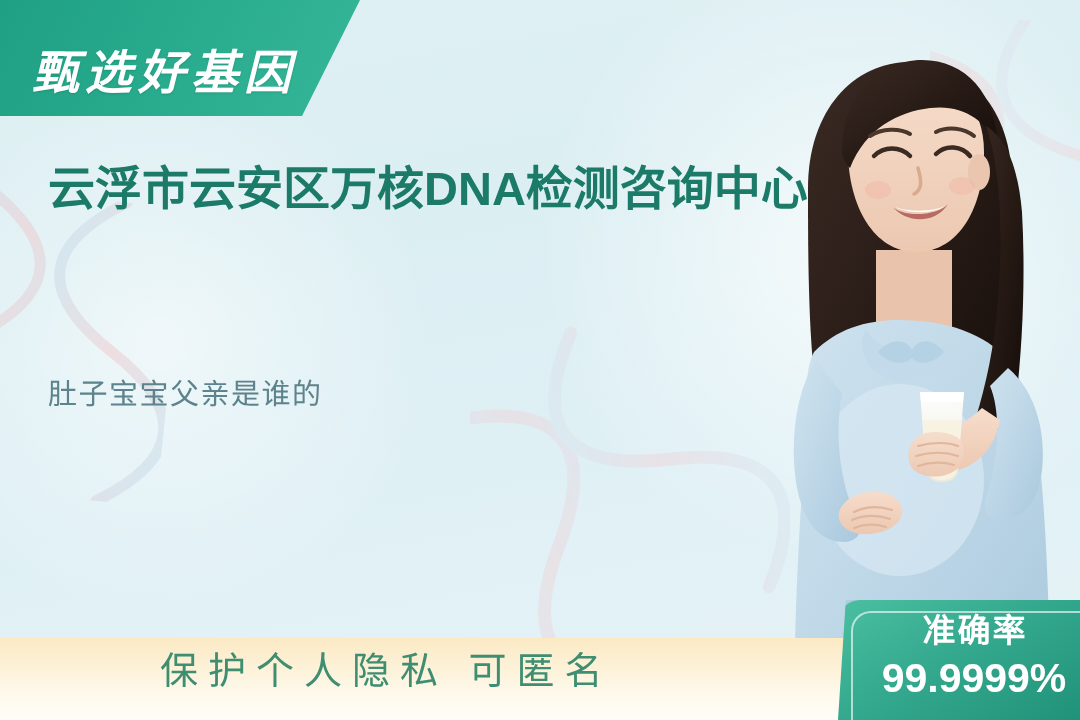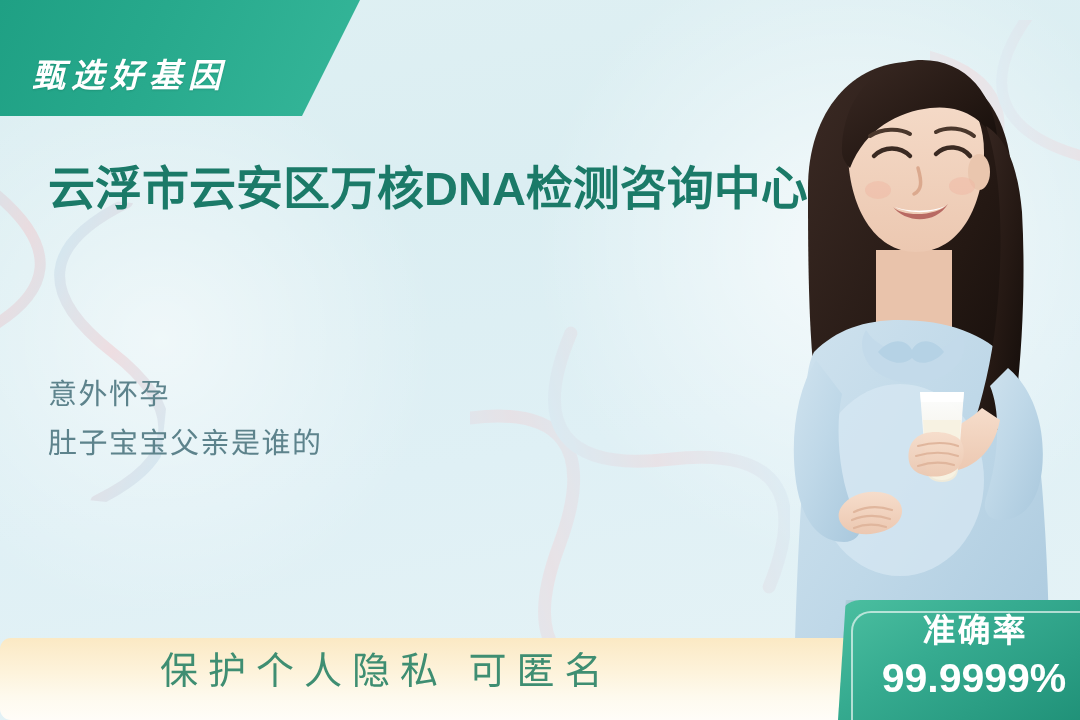--- a/index.html
+++ b/index.html
@@ -67,25 +67,25 @@
     box-shadow: 0 5px 14px rgba(20,110,92,.20);
     display: flex;
     align-items: center;
   }
   .logo-ribbon-inner {
     padding-left: 62px;
     padding-top: 16px;
   }
   .logo-text {
     color: #ffffff;
-    font-size: 33px;
+    font-size: 47px;
     line-height: 1;
     font-weight: 700;
     letter-spacing: 6px;
-    font-family: Liberation Serif, serif;
+    font-family: Liberation Mono, monospace;
     font-style: italic;
     text-shadow: 0 1px 2px rgba(0,60,45,.18);
     white-space: nowrap;
     margin-top: 40px;
   }
 
   
   .headline {
     position: absolute;
     left: 48px;
@@ -126,21 +126,20 @@
   .model svg { display: block; }
 
   
   .bottom-band {
     position: absolute;
     left: 0;
     bottom: 0;
     width: 1080px;
     height: 82px;
     background: linear-gradient(180deg, #fbe9c4 0%, #fdf2d9 38%, #fefaee 72%, #fffdf8 100%);
-    border-radius: 11px;
   }
   .bottom-band-text {
     position: absolute;
     left: 160px;
     top: 14px;
     color: #3f8e72;
     font-size: 38px;
     line-height: 1;
     font-weight: 300;
     letter-spacing: 10px;
@@ -400,21 +399,20 @@
 
   <div class="logo-ribbon">
     <div class="logo-ribbon-inner">
       <div class="logo-text">甄选好基因</div>
     </div>
   </div>
 
   <div class="headline">云浮市云安区万核DNA检测咨询中心</div>
 
   <div class="benefits">
-    <div class="benefit-line">意外怀孕</div>
     <div class="benefit-line">肚子宝宝父亲是谁的</div>
   </div>
 
   <div class="bottom-band">
     <div class="bottom-band-text">保护个人隐私 可匿名</div>
   </div>
 
   <div class="accuracy-badge">
     <div class="accuracy-badge-stroke"></div>
     <div class="accuracy-label">准确率</div>

